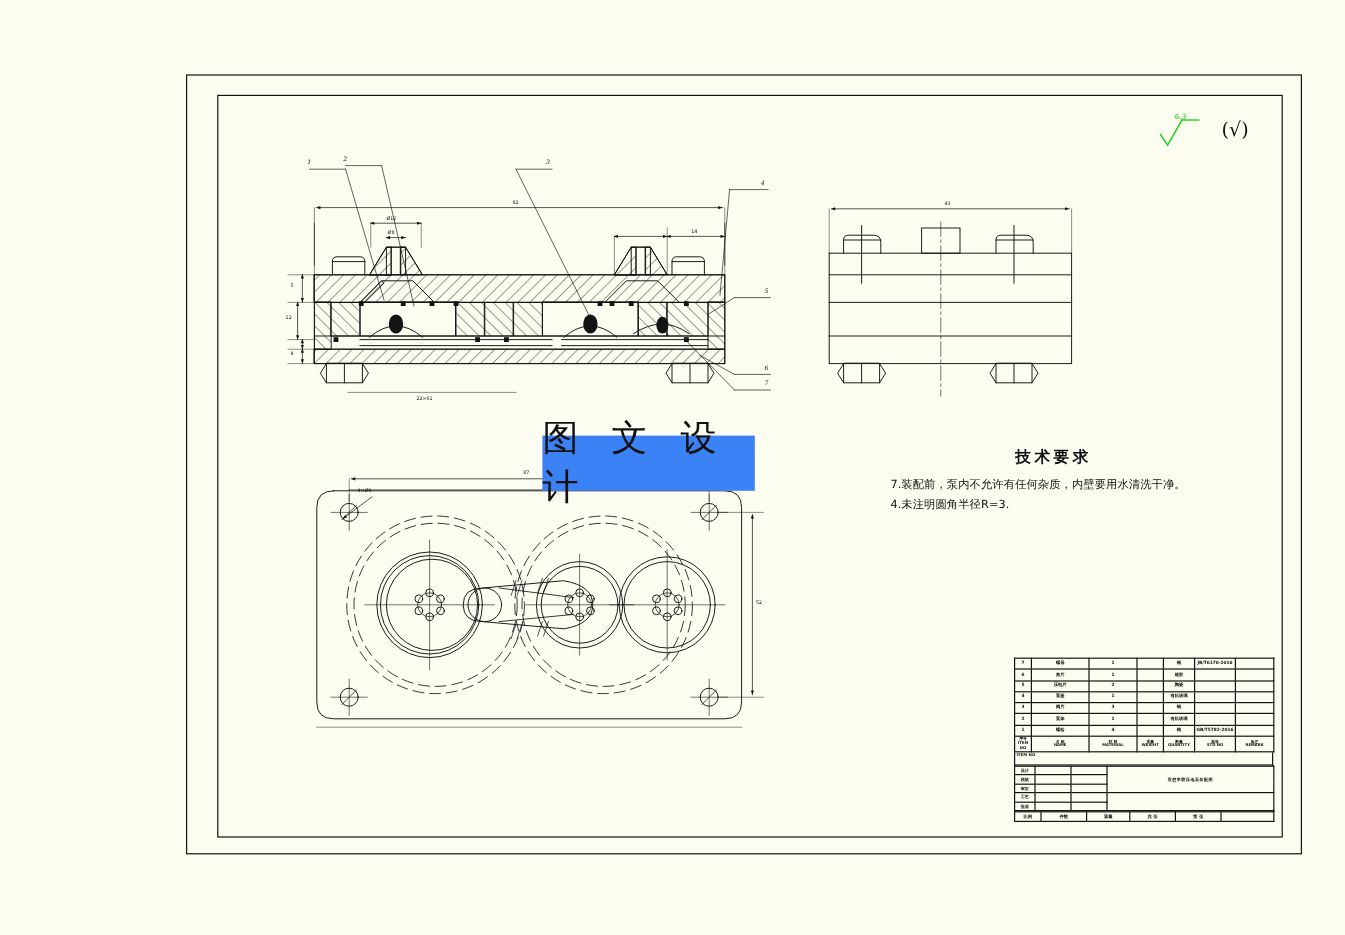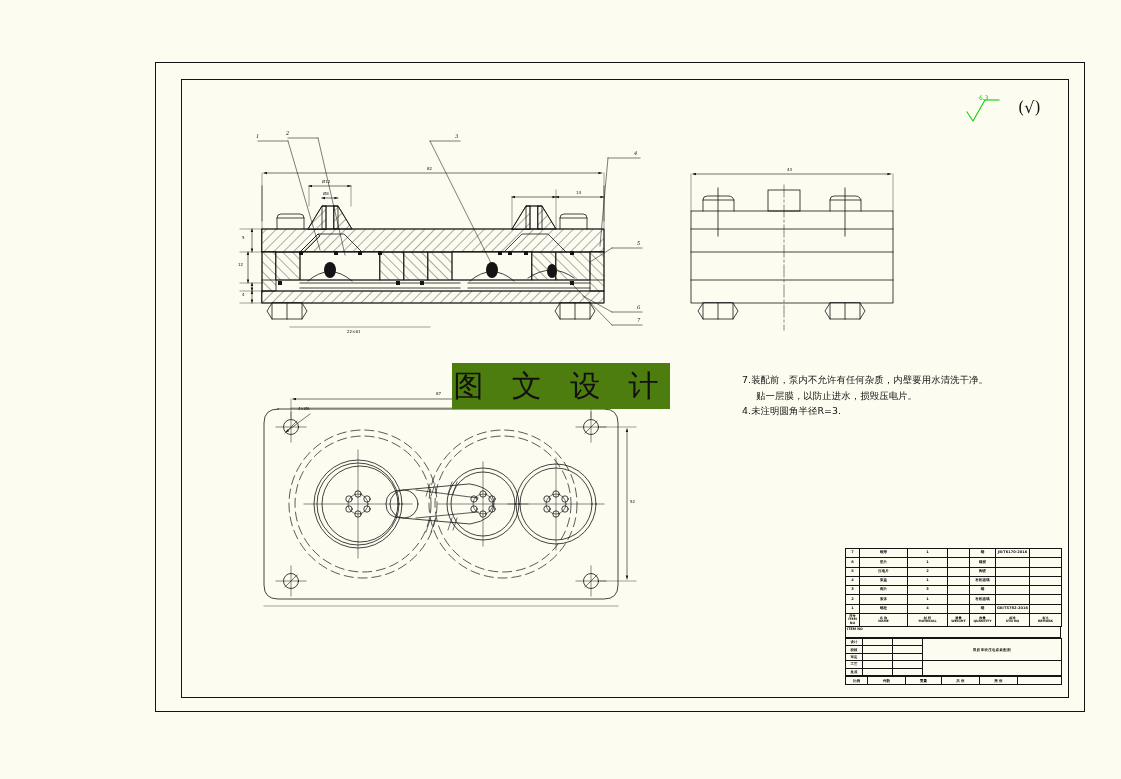--- a/index.html
+++ b/index.html
@@ -21,25 +21,25 @@
     border:1.3px solid #141414;box-sizing:border-box;
   }
 
   
   .canvas{position:absolute;left:0;top:0;width:1121px;height:779px;
     pointer-events:none;}
   .canvas svg{display:block;}
 
   
   .watermark{
-    position:absolute;left:452px;top:363px;width:218px;height:46px;
-    background:#4d7c0f;
+    position:absolute;left:452px;top:363px;width:177px;height:46px;
+    background:#3b82f6;
     display:flex;align-items:center;justify-content:center;
     letter-spacing:10px;
-    font-family:Liberation Sans, sans-serif;
+    font-family:Liberation Serif, serif;
     font-size:30px;color:#111;font-weight:400;
     z-index:40;
   }
 
   
   .finish-group{position:absolute;left:962px;top:95px;width:85px;height:30px;z-index:30;}
   .finish-val{
     position:absolute;left:17px;top:-1px;font-size:6px;color:#0bd20b;
     font-family:"DejaVu Sans",sans-serif;letter-spacing:0px;
   }
@@ -417,22 +417,22 @@
   <span class="ann" style="left:242px;top:292px;">4</span>
   <span class="ann" style="left:347px;top:329px;">22×61</span>
   <span class="ann" style="left:787px;top:167px;">43</span>
   <span class="ann" style="left:436px;top:391px;">87</span>
   <span class="ann" style="left:630px;top:499px;">52</span>
   <span class="ann" style="left:298px;top:406px;">4×Ø6</span>
 
   <div class="watermark">图 文 设 计</div>
 
   <div class="tech-block">
+    <div class="tech-title">技术要求</div>
     <div class="tech-line">7.装配前，泵内不允许有任何杂质，内壁要用水清洗干净。</div>
-    <div class="tech-line indent">贴一层膜，以防止进水，损毁压电片。</div>
     <div class="tech-line">4.未注明圆角半径R=3.</div>
   </div>
 
   <div class="tb">
 
     <table class="bom">
       <colgroup>
         <col class="c1">
           <col class="c2">
           <col class="c3">

